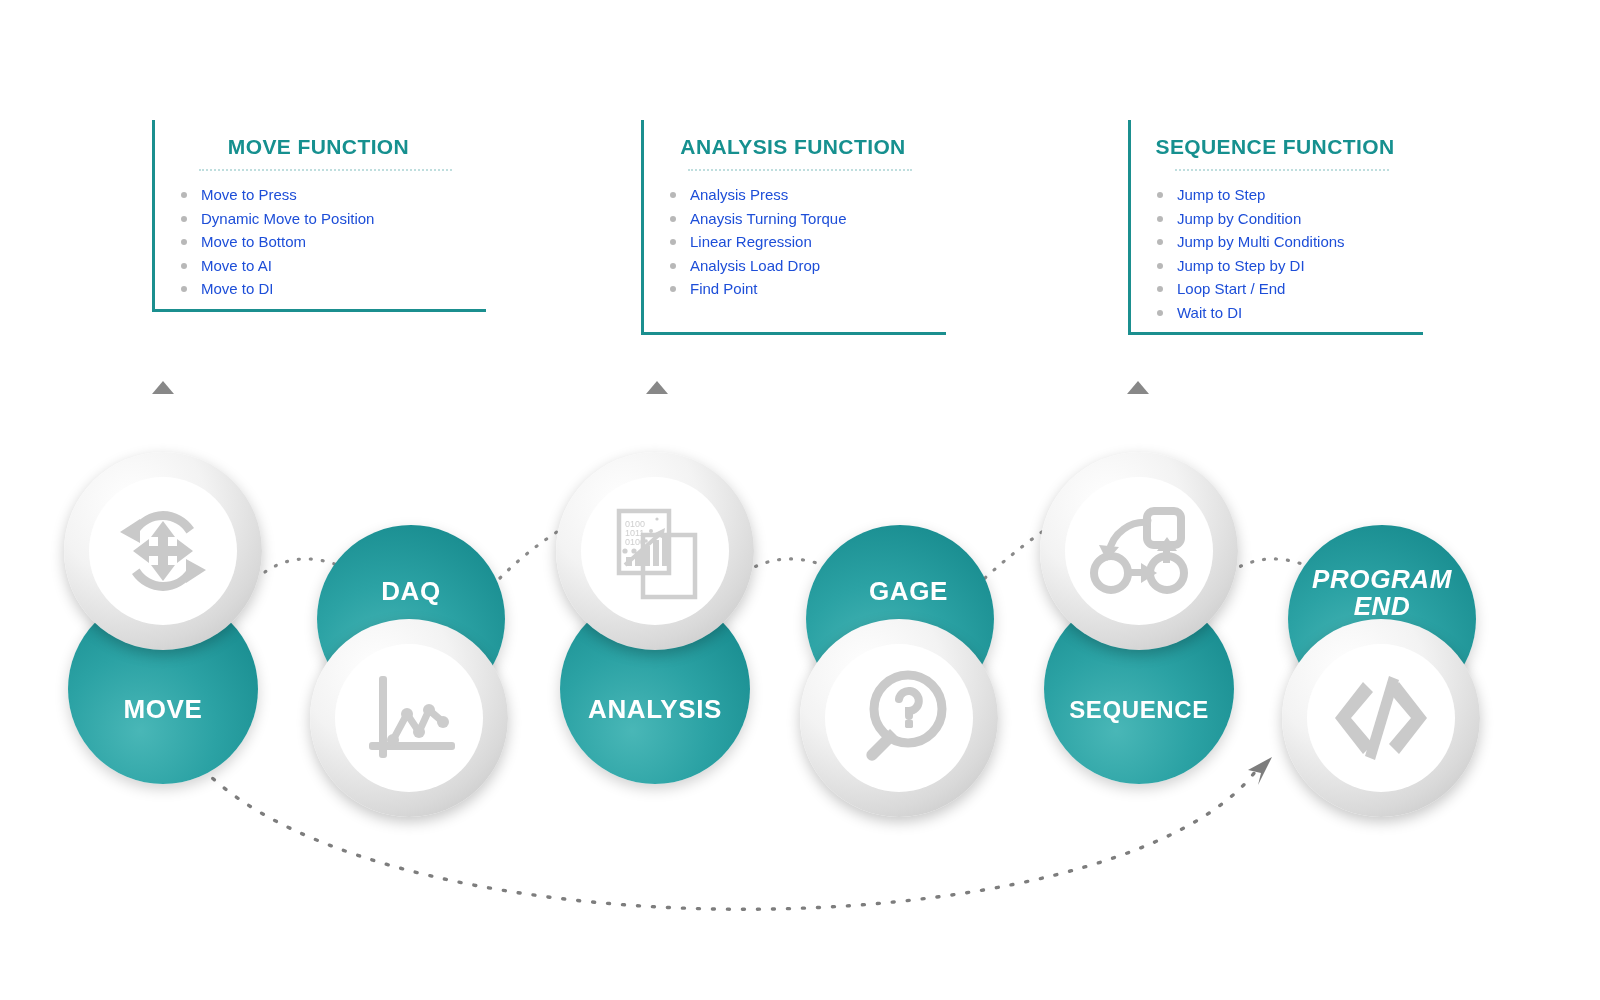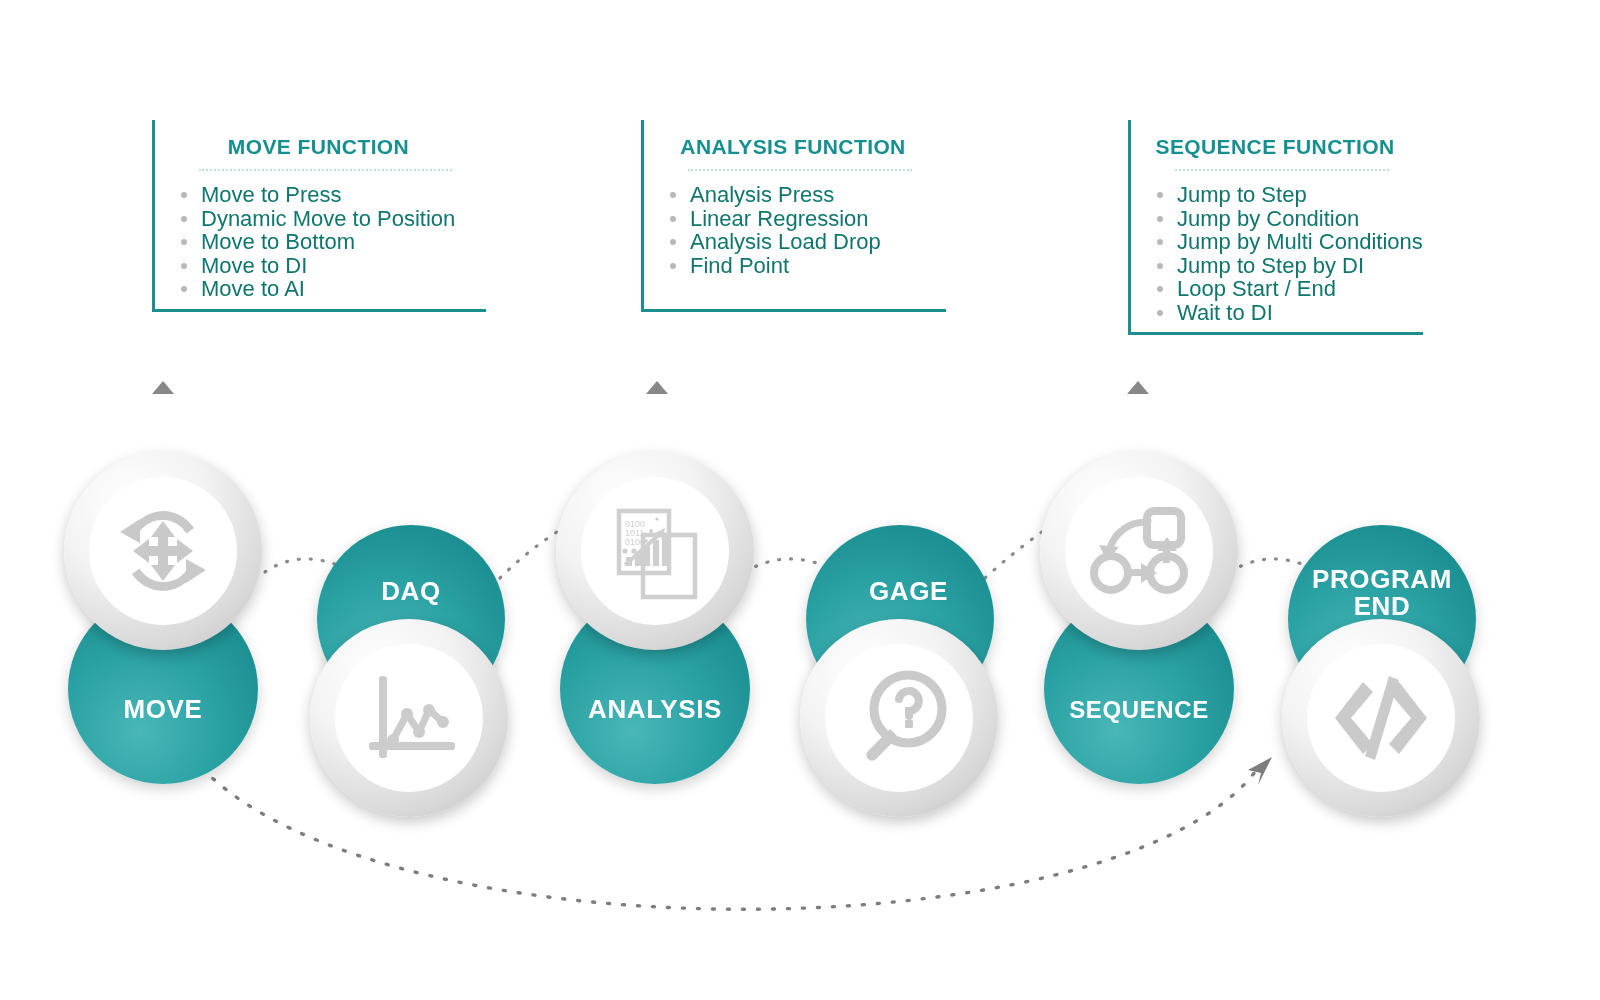--- a/index.html
+++ b/index.html
@@ -34,22 +34,22 @@
     border-top:2px dotted #bfdede;
     height:0;
   }
   .panel-list{
     list-style:none;
     margin:0;
     padding:0 0 0 24px;
   }
   .panel-list li{
     position:relative;
-    color:#0f766e;
-    font-size:22px;
+    color:#1d4ed8;
+    font-size:15px;
     line-height:23.5px;
     padding-left:22px;
     white-space:nowrap;
   }
   .panel-list li::before{
     content:"";
     position:absolute;
     left:2px;top:9px;
     width:6px;height:6px;
     border-radius:50%;
@@ -110,30 +110,31 @@
 
 <div class="stage">
 
   <div class="panel" style="left:152px;top:120px;width:334px;">
     <div class="panel-title">MOVE FUNCTION</div>
     <div class="panel-rule"></div>
     <ul class="panel-list">
       <li>Move to Press</li>
       <li>Dynamic Move to Position</li>
       <li>Move to Bottom</li>
+      <li>Move to AI</li>
       <li>Move to DI</li>
-      <li>Move to AI</li>
     </ul>
   </div>
 
   <div class="panel" style="left:641px;top:120px;width:305px;">
     <div class="panel-title">ANALYSIS FUNCTION</div>
     <div class="panel-rule"></div>
     <ul class="panel-list">
       <li>Analysis Press</li>
+      <li>Anaysis Turning Torque</li>
       <li>Linear Regression</li>
       <li>Analysis Load Drop</li>
       <li>Find Point</li>
       <li style="visibility:hidden">&nbsp;</li>
     </ul>
   </div>
 
   <div class="panel" style="left:1128px;top:120px;width:295px;">
     <div class="panel-title">SEQUENCE FUNCTION</div>
     <div class="panel-rule"></div>
@@ -282,21 +283,21 @@
             <path d="M24,56 a36,36 0 0,1 42,-30" fill="none" stroke="#cacaca" stroke-width="7"></path>
             <polygon points="14,48 34,50 22,64"></polygon>
           </g>
         </svg>
       </div>
     </div>
   </div>
 
   <div class="node" style="left:0;top:0;">
     <div class="circ circ-teal" style="left:1288px;top:525px;width:188px;height:188px;">
-      <div class="teal-label" style="transform:translateY(-26px);">
+      <div class="teal-label" style="transform:translateY(-26px);font-style:italic;">
         <div>PROGRAM</div>
         <div>END</div>
       </div>
     </div>
     <div class="circ circ-white" style="left:1282px;top:619px;width:198px;height:198px;">
       <div class="inner">
         <svg width="112" height="112" viewBox="0 0 112 112">
           <g fill="#cacaca">
             <polygon points="38,20 48,30 26,56 48,82 38,92 10,56"></polygon>
             <polygon points="74,20 64,30 86,56 64,82 74,92 102,56"></polygon>

